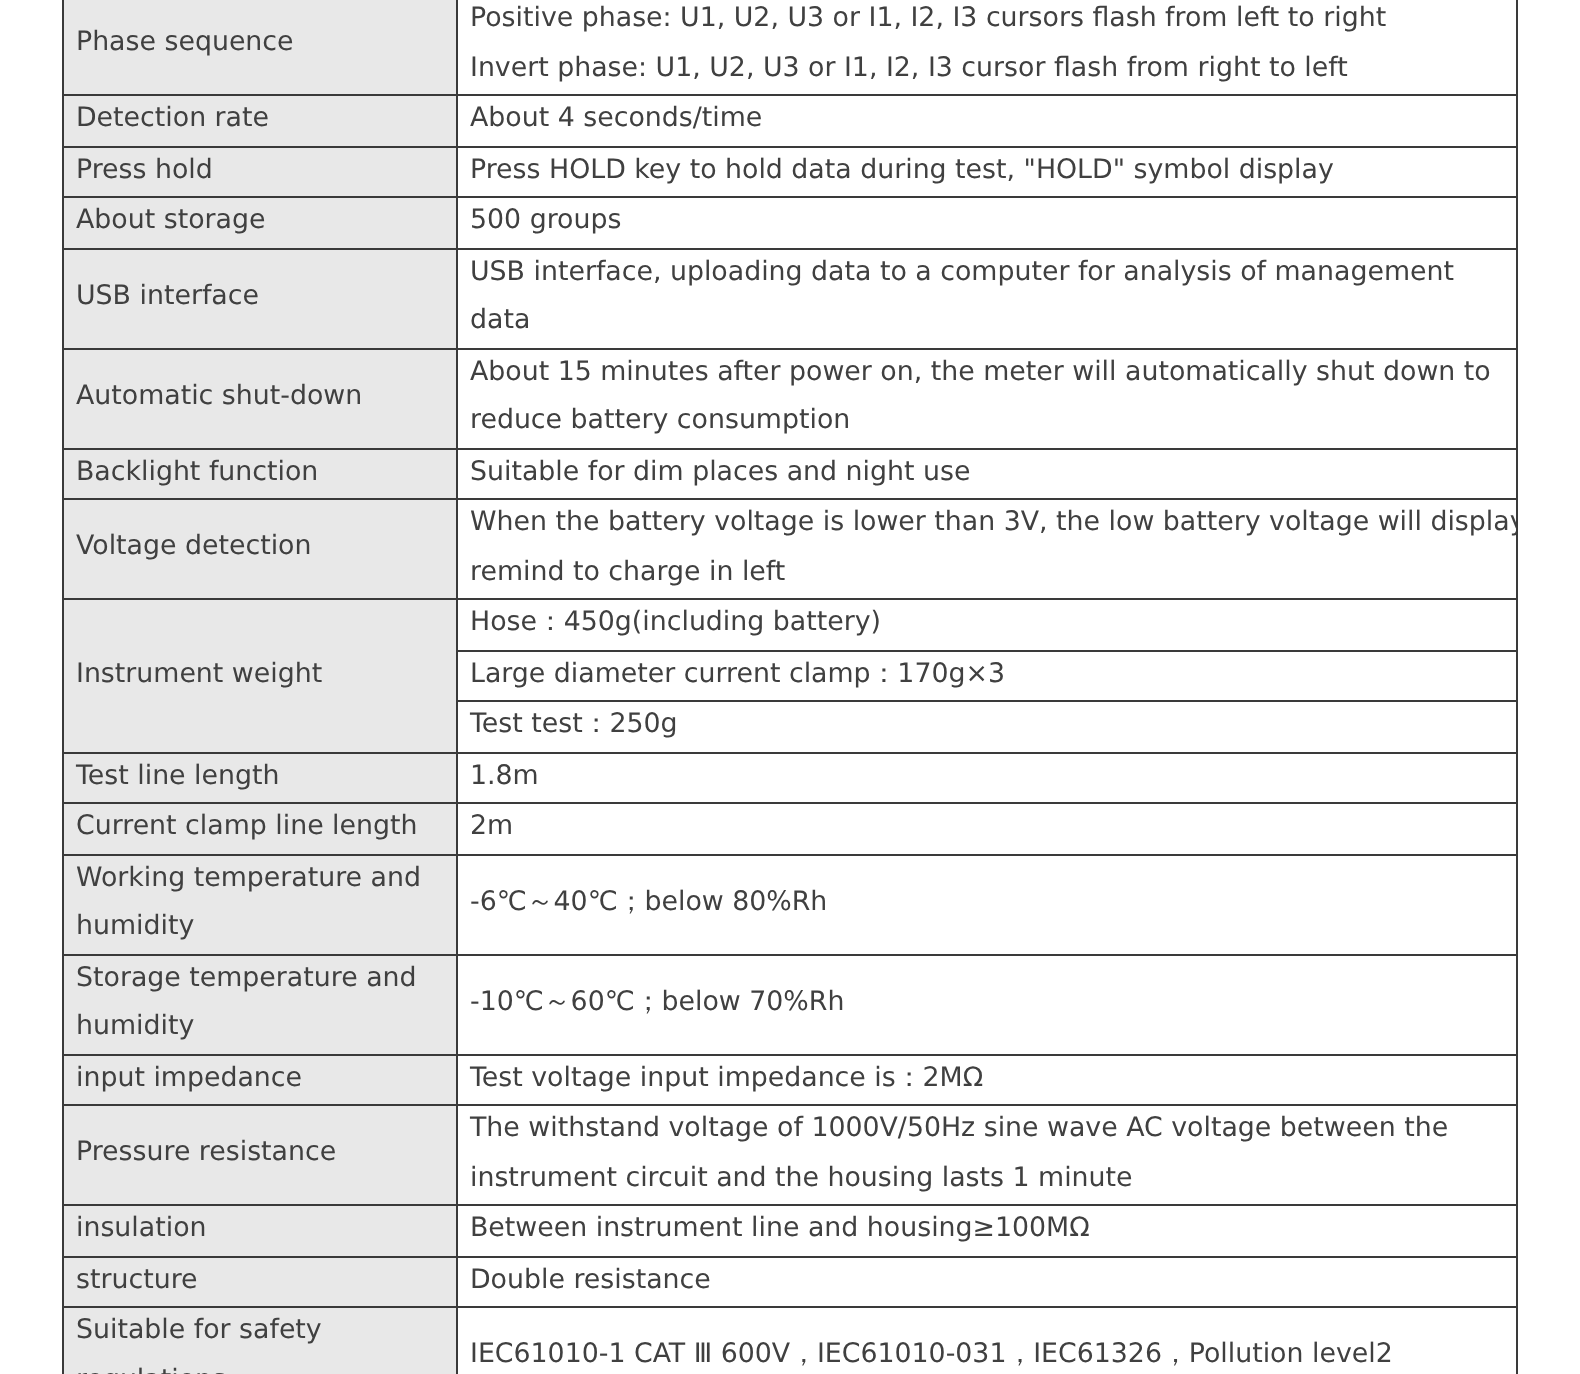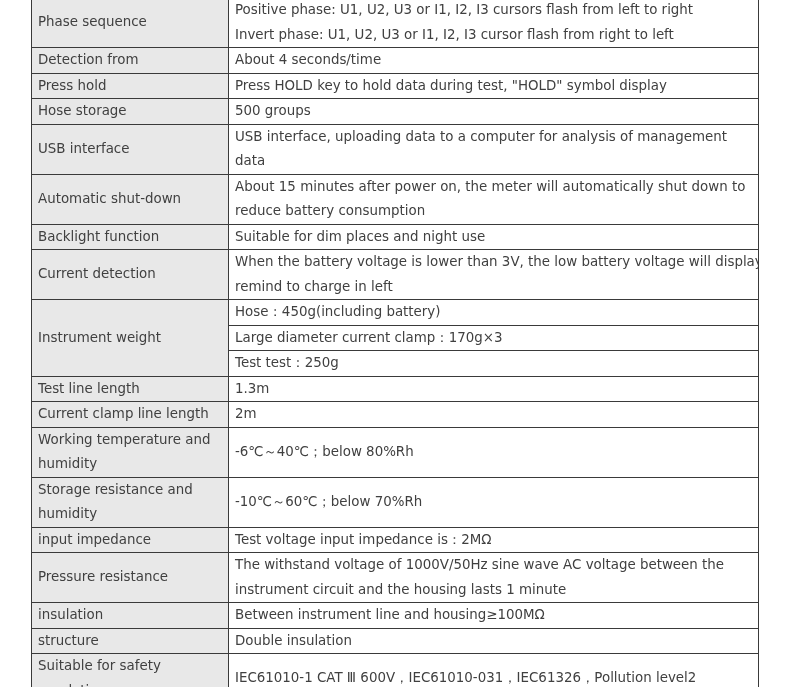--- a/index.html
+++ b/index.html
@@ -30,81 +30,81 @@
 <table class="spec">
   <tbody>
     <tr>
       <td class="label">Phase sequence</td>
       <td class="value">
         <span class="line">Positive phase: U1, U2, U3 or I1, I2, I3 cursors flash from left to right</span>
         <span class="line">Invert phase: U1, U2, U3 or I1, I2, I3 cursor flash from right to left</span>
       </td>
     </tr>
     <tr>
-      <td class="label">Detection from</td>
+      <td class="label">Detection rate</td>
       <td class="value">About 4 seconds/time</td>
     </tr>
     <tr>
       <td class="label">Press hold</td>
       <td class="value">Press HOLD key to hold data during test, "HOLD" symbol display</td>
     </tr>
     <tr>
-      <td class="label">Hose storage</td>
+      <td class="label">About storage</td>
       <td class="value">500 groups</td>
     </tr>
     <tr>
       <td class="label">USB interface</td>
       <td class="value">USB interface, uploading data to a computer for analysis of management data</td>
     </tr>
     <tr>
       <td class="label">Automatic shut-down</td>
       <td class="value">
         <span class="line">About 15 minutes after power on, the meter will automatically shut down to</span>
         <span class="line">reduce battery consumption</span>
       </td>
     </tr>
     <tr>
       <td class="label">Backlight function</td>
       <td class="value">Suitable for dim places and night use</td>
     </tr>
     <tr>
-      <td class="label">Current detection</td>
+      <td class="label">Voltage detection</td>
       <td class="value">
         <span class="line">When the battery voltage is lower than 3V, the low battery voltage will display,</span>
         <span class="line">remind to charge in left</span>
       </td>
     </tr>
     <tr>
       <td class="label" rowspan="3">Instrument weight</td>
       <td class="value">Hose：450g(including battery)</td>
     </tr>
     <tr>
       <td class="value">Large diameter current clamp：170g×3</td>
     </tr>
     <tr>
       <td class="value">Test test：250g</td>
     </tr>
     <tr>
       <td class="label">Test line length</td>
-      <td class="value">1.3m</td>
+      <td class="value">1.8m</td>
     </tr>
     <tr>
       <td class="label">Current clamp line length</td>
       <td class="value">2m</td>
     </tr>
     <tr>
       <td class="label">
         <span class="line">Working temperature and</span>
         <span class="line">humidity</span>
       </td>
       <td class="value">-6℃～40℃；below 80%Rh</td>
     </tr>
     <tr>
       <td class="label">
-        <span class="line">Storage resistance and</span>
+        <span class="line">Storage temperature and</span>
         <span class="line">humidity</span>
       </td>
       <td class="value">-10℃～60℃；below 70%Rh</td>
     </tr>
     <tr>
       <td class="label">input impedance</td>
       <td class="value">Test voltage input impedance is：2MΩ</td>
     </tr>
     <tr>
       <td class="label">Pressure resistance</td>
@@ -112,21 +112,21 @@
         <span class="line">The withstand voltage of 1000V/50Hz sine wave AC voltage between the</span>
         <span class="line">instrument circuit and the housing lasts 1 minute</span>
       </td>
     </tr>
     <tr>
       <td class="label">insulation</td>
       <td class="value">Between instrument line and housing≥100MΩ</td>
     </tr>
     <tr>
       <td class="label">structure</td>
-      <td class="value">Double insulation</td>
+      <td class="value">Double resistance</td>
     </tr>
     <tr>
       <td class="label">
         <span class="line">Suitable for safety</span>
         <span class="line">regulations</span>
       </td>
       <td class="value">IEC61010-1 CAT Ⅲ 600V，IEC61010-031，IEC61326，Pollution level2</td>
     </tr>
   </tbody>
 </table>

